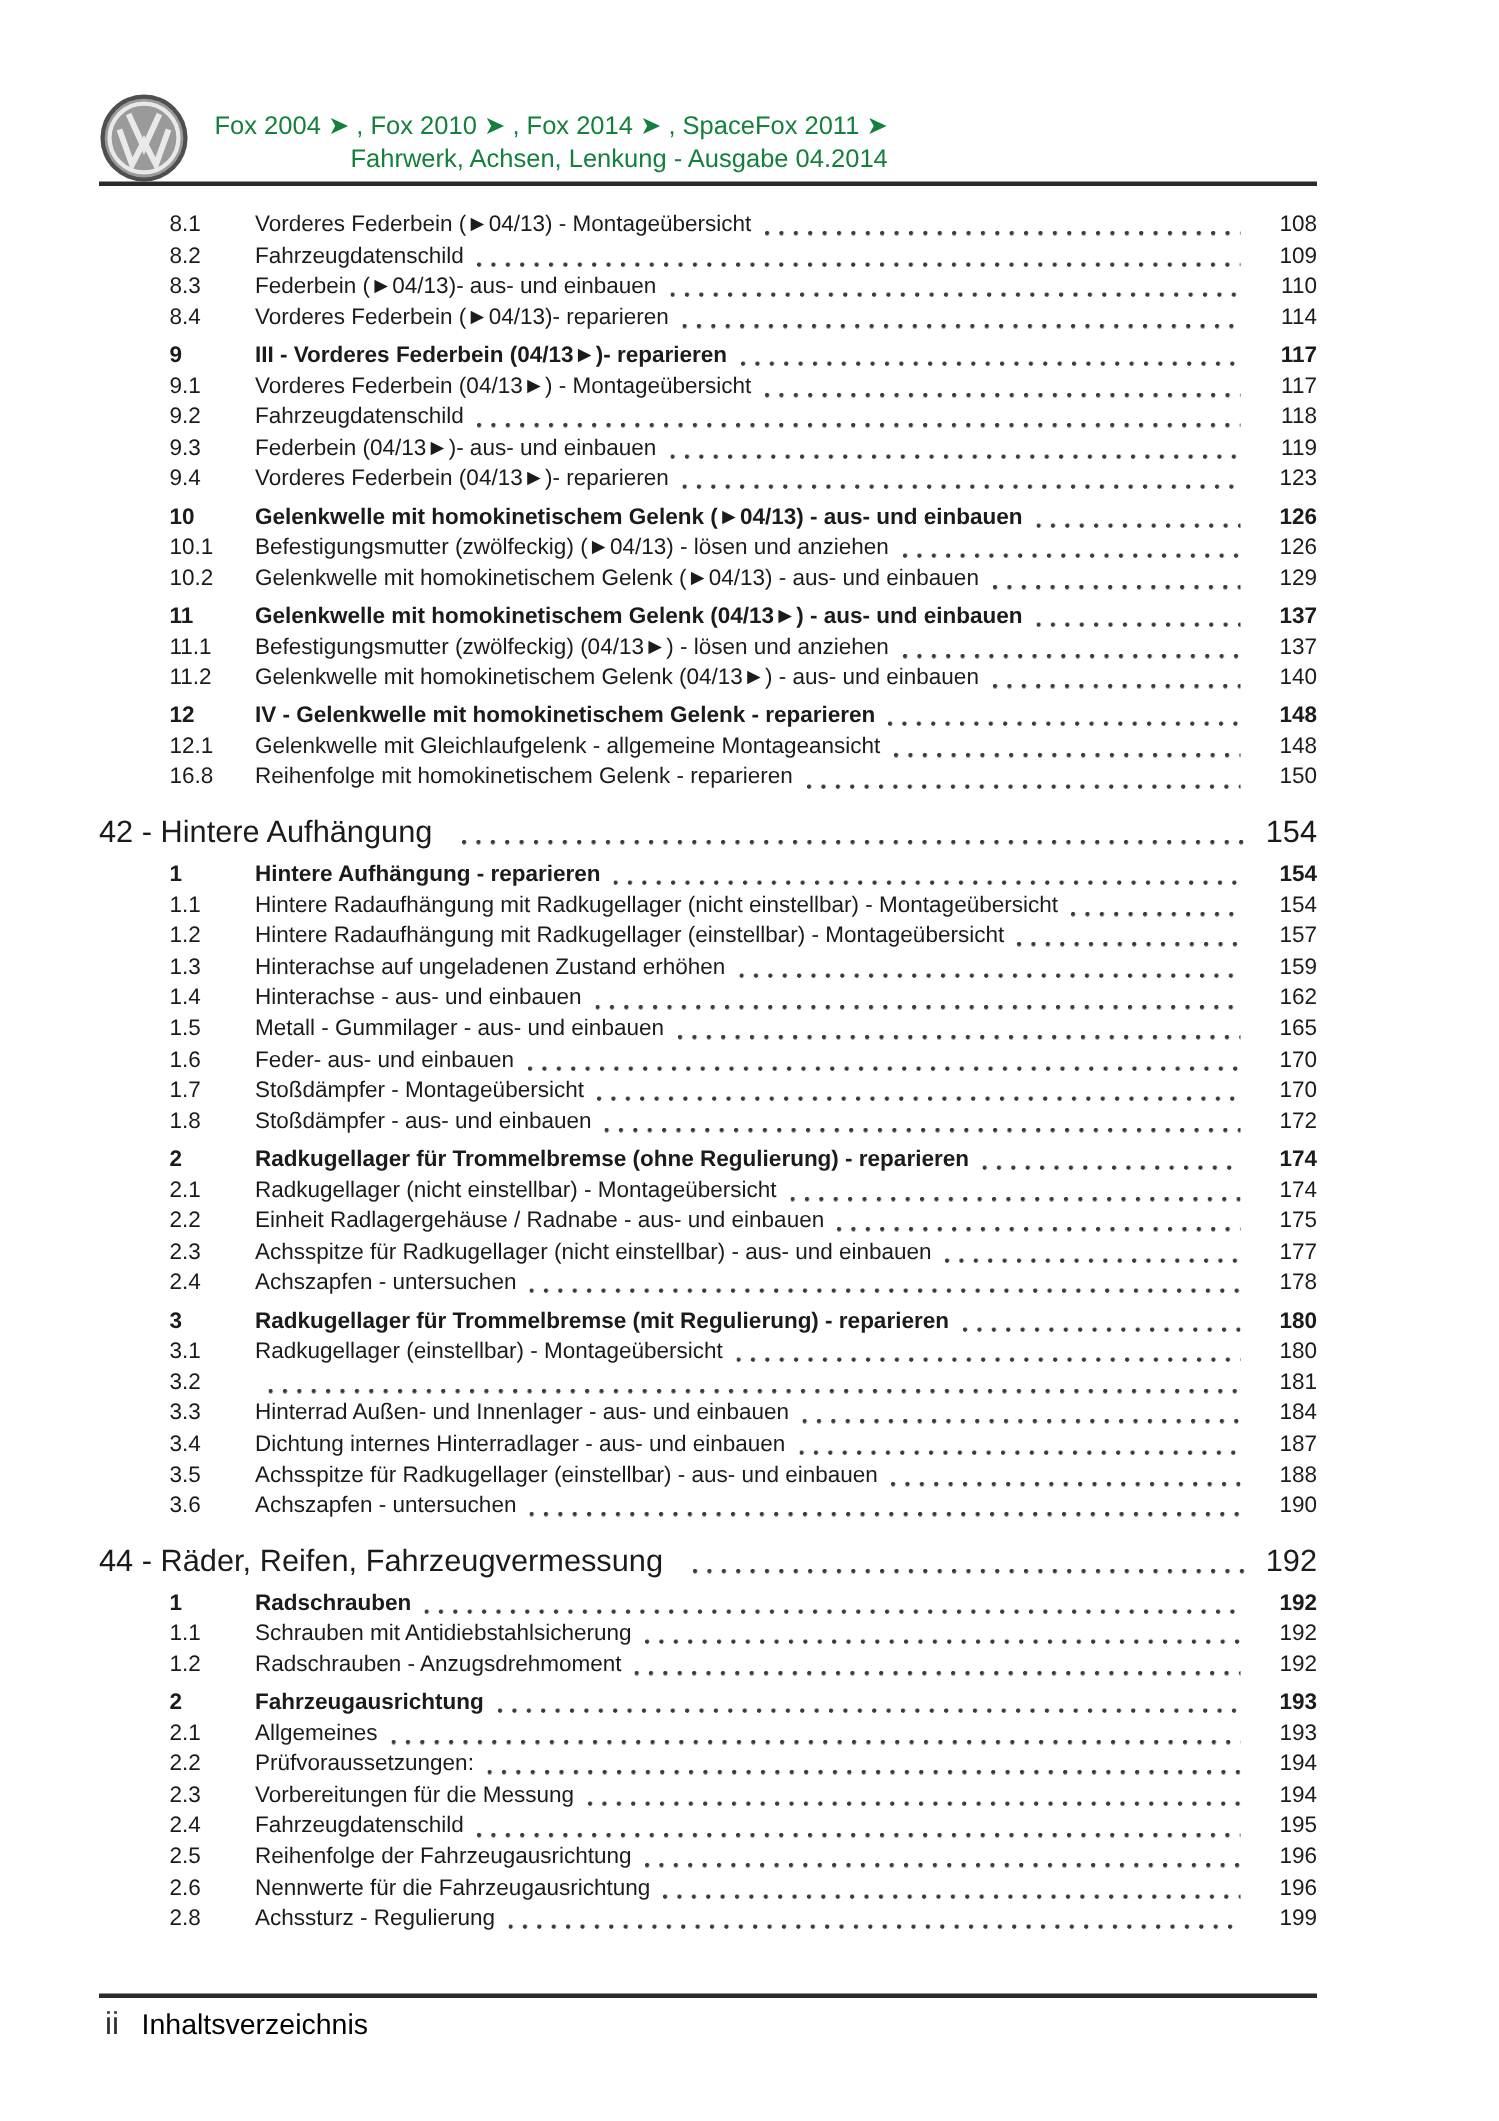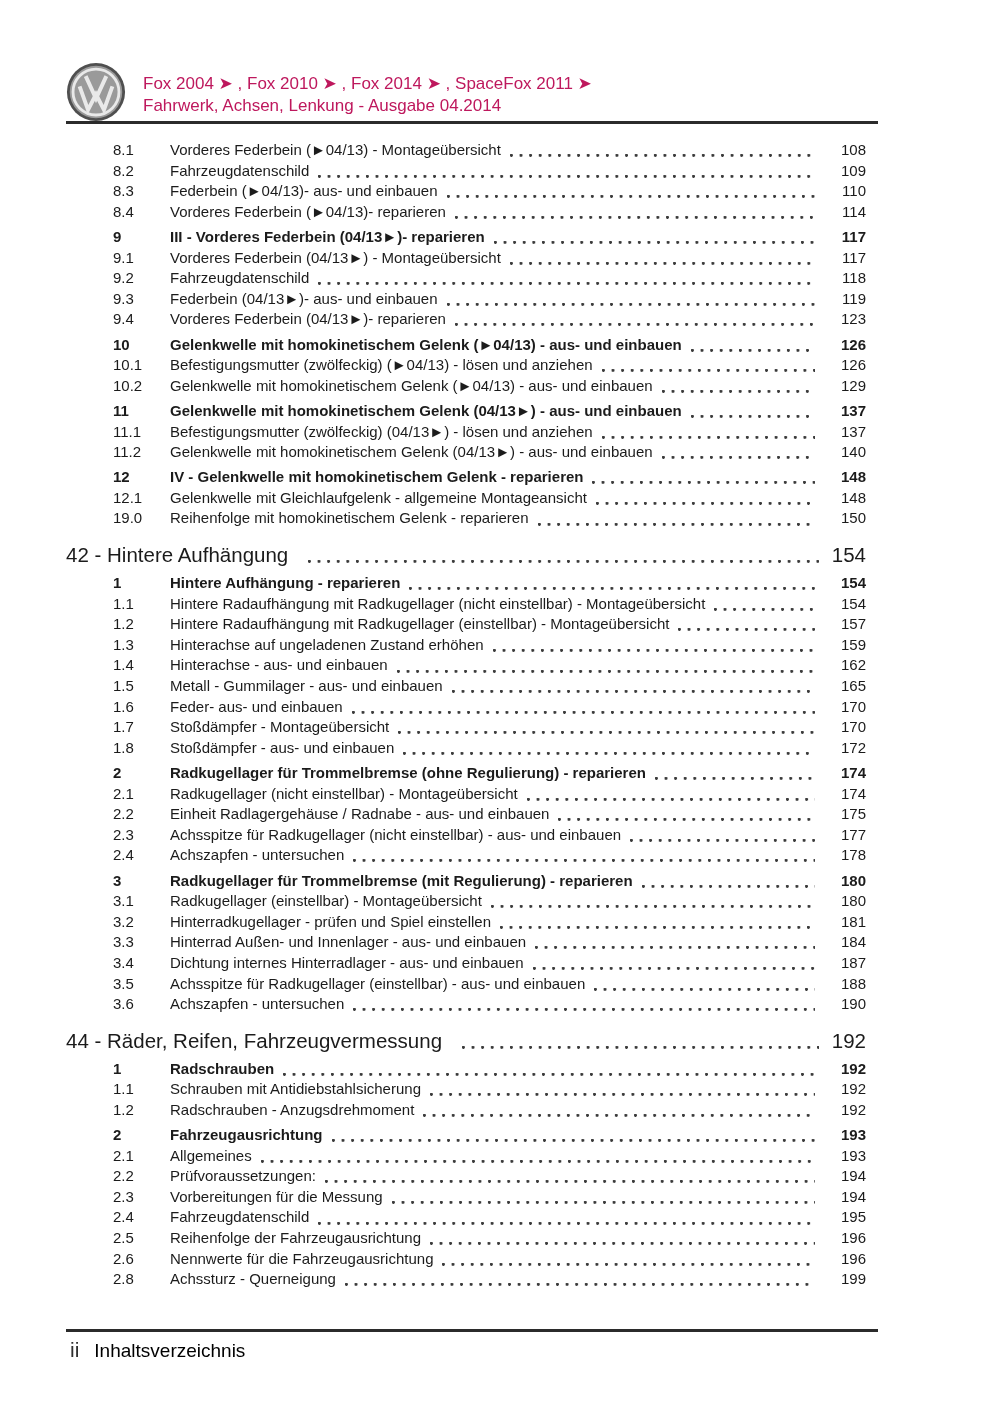--- a/index.html
+++ b/index.html
@@ -8,25 +8,25 @@
     width:999px; height:1414px;
     background:#ffffff;
     font-family:"Liberation Sans", sans-serif;
     color:#1b1b1b;
     overflow:hidden;
   }
 
   
   .hdr { position:absolute; top:62px; left:66px; right:121px; display:flex; align-items:flex-start; }
   .logo { width:60px; height:60px; flex:none; }
-  .hdr-text { margin-left:17px; padding-top:11px; font-size:17px; line-height:22px; color:#be185d; white-space:nowrap; }
+  .hdr-text { margin-left:17px; padding-top:11px; font-size:17px; line-height:22px; color:#15803d; white-space:nowrap;text-align:right; }
   .top-rule { position:absolute; top:121px; left:66px; right:121px; height:3px; background:#2b2b2b; }
 
   
-  #toc { position:absolute; top:140px; left:66px; right:133px; }
+  #toc { position:absolute; top:140px; left:66px; right:121px; }
   .row { display:flex; align-items:baseline; font-size:15px; line-height:20.6px; white-space:nowrap; }
   .row .num   { flex:none; width:57px; padding-left:47px; }
   .row .title { flex:none; }
   .leader {
     flex:1 1 auto; min-width:12px;
     align-self:flex-end; height:3px;
     margin:0 7px 3.5px 9px;
     background-image:radial-gradient(circle at 1.4px 1.4px, #3a3a3a 1.25px, transparent 1.65px);
     background-size:9.6px 3px;
     background-repeat:repeat-x;
@@ -165,21 +165,21 @@
         <span class="leader"></span>
         <span class="pagecol">148</span>
       </div>
       <div class="row sub">
         <span class="num">12.1</span>
         <span class="title">Gelenkwelle mit Gleichlaufgelenk - allgemeine Montageansicht</span>
         <span class="leader"></span>
         <span class="pagecol">148</span>
       </div>
       <div class="row sub">
-        <span class="num">19.0</span>
+        <span class="num">16.8</span>
         <span class="title">Reihenfolge mit homokinetischem Gelenk - reparieren</span>
         <span class="leader"></span>
         <span class="pagecol">150</span>
       </div>
       <div class="row chapter">
         <span class="clabel">42 - Hintere Aufhängung</span>
         <span class="leader"></span>
         <span class="pagecol">154</span>
       </div>
       <div class="row section">
@@ -273,21 +273,20 @@
         <span class="pagecol">180</span>
       </div>
       <div class="row sub">
         <span class="num">3.1</span>
         <span class="title">Radkugellager (einstellbar) - Montageübersicht</span>
         <span class="leader"></span>
         <span class="pagecol">180</span>
       </div>
       <div class="row sub">
         <span class="num">3.2</span>
-        <span class="title">Hinterradkugellager - prüfen und Spiel einstellen</span>
         <span class="leader"></span>
         <span class="pagecol">181</span>
       </div>
       <div class="row sub">
         <span class="num">3.3</span>
         <span class="title">Hinterrad Außen- und Innenlager - aus- und einbauen</span>
         <span class="leader"></span>
         <span class="pagecol">184</span>
       </div>
       <div class="row sub">
@@ -368,21 +367,21 @@
         <span class="pagecol">196</span>
       </div>
       <div class="row sub">
         <span class="num">2.6</span>
         <span class="title">Nennwerte für die Fahrzeugausrichtung</span>
         <span class="leader"></span>
         <span class="pagecol">196</span>
       </div>
       <div class="row sub">
         <span class="num">2.8</span>
-        <span class="title">Achssturz - Querneigung</span>
+        <span class="title">Achssturz - Regulierung</span>
         <span class="leader"></span>
         <span class="pagecol">199</span>
       </div>
     </main>
 
   <div class="btm-rule"></div>
 
   <footer class="ftr">
     <span class="roman">ii</span>
     <span class="flabel">Inhaltsverzeichnis</span>

